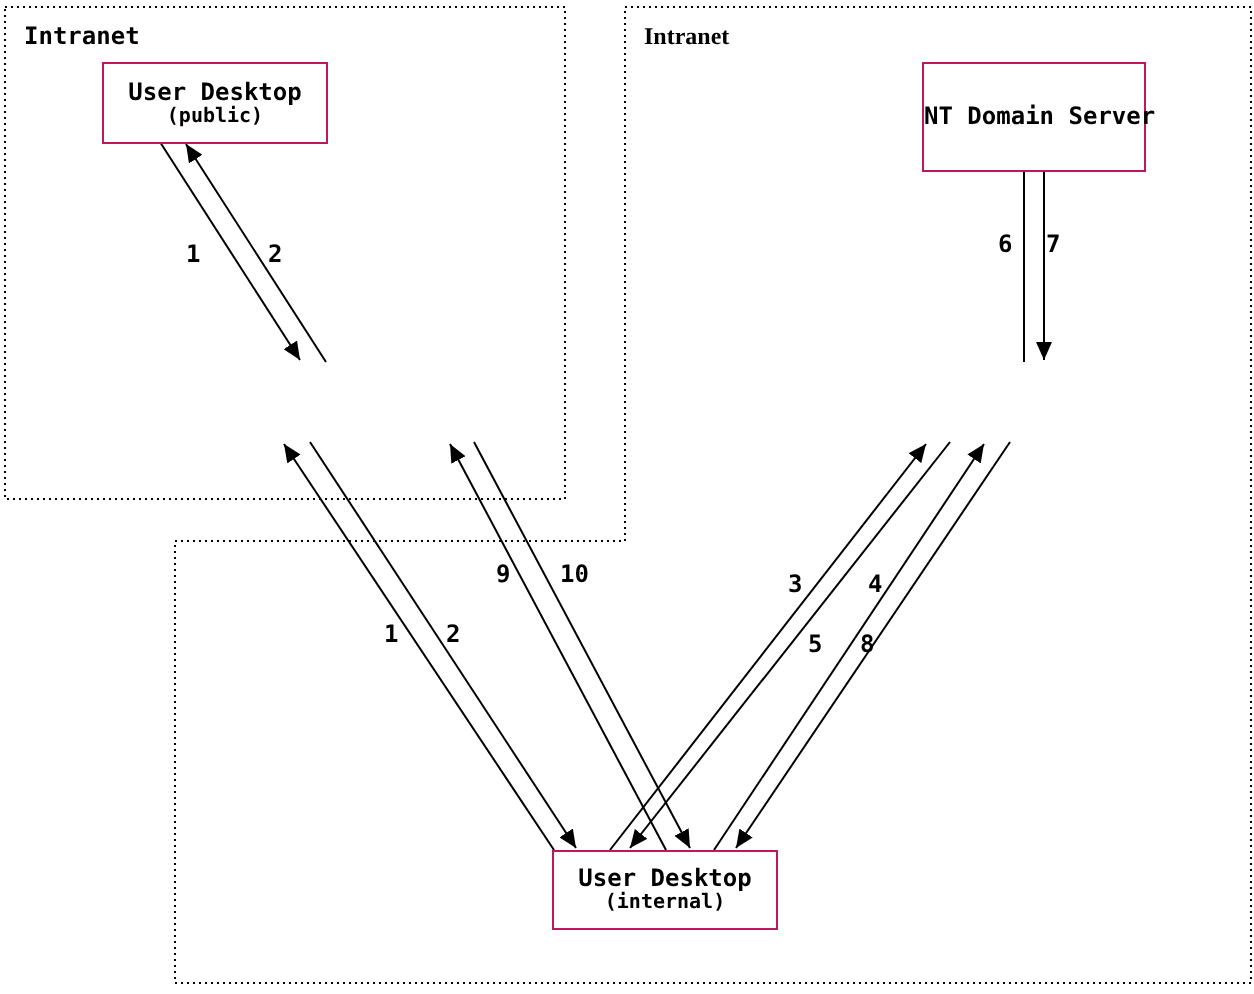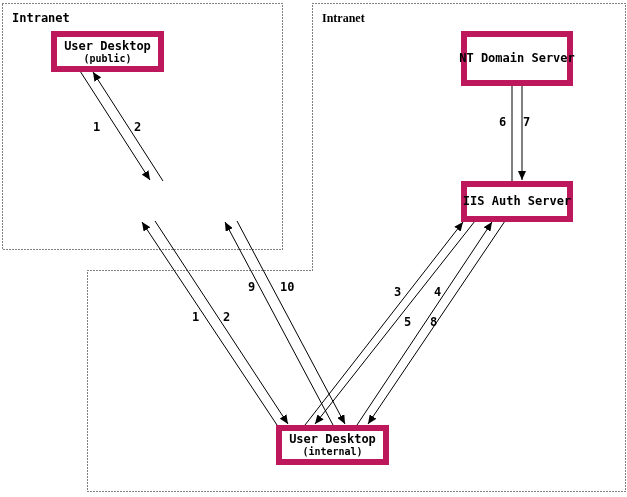--- a/index.html
+++ b/index.html
@@ -28,24 +28,23 @@
     line-height: 12px;
     font-weight: bold;
     color: #000000;
     white-space: nowrap;
   }
   .node {
     position: absolute;
     z-index: 3;
     box-sizing: border-box;
     background: #ffffff;
-    border: 6px solid #be185d;
+    border: 1px solid #be185d;
     display: flex;
     flex-direction: column;
-    align-items: center;
     justify-content: center;
     text-align: center;
   }
   .node .title {
     font-size: 12px;
     line-height: 13px;
     font-weight: bold;
     color: #000000;
     white-space: nowrap;
   }
@@ -128,23 +127,20 @@
   <div class="node" id="node-user-desktop-public">
     <div class="title">User Desktop</div>
     <div class="subtitle">(public)</div>
   </div>
 
 
   <div class="node" id="node-nt-domain-server">
     <div class="title">NT Domain Server</div>
   </div>
 
-  <div class="node" id="node-iis-auth-server">
-    <div class="title">IIS Auth Server</div>
-  </div>
 
   <div class="node" id="node-user-desktop-internal">
     <div class="title">User Desktop</div>
     <div class="subtitle">(internal)</div>
   </div>
 
   <div class="edge-label" id="edge-label-0">1</div>
   <div class="edge-label" id="edge-label-1">2</div>
   <div class="edge-label" id="edge-label-2">1</div>
   <div class="edge-label" id="edge-label-3">2</div>

